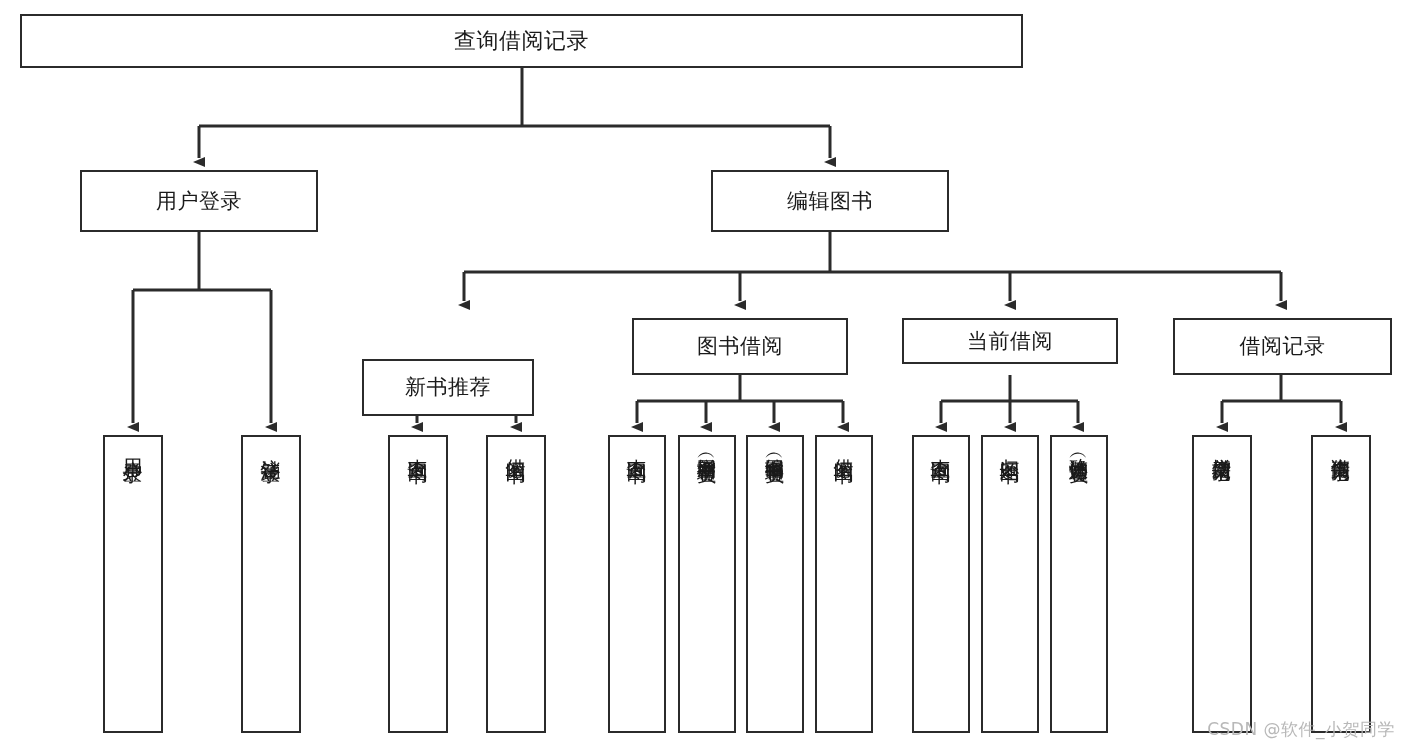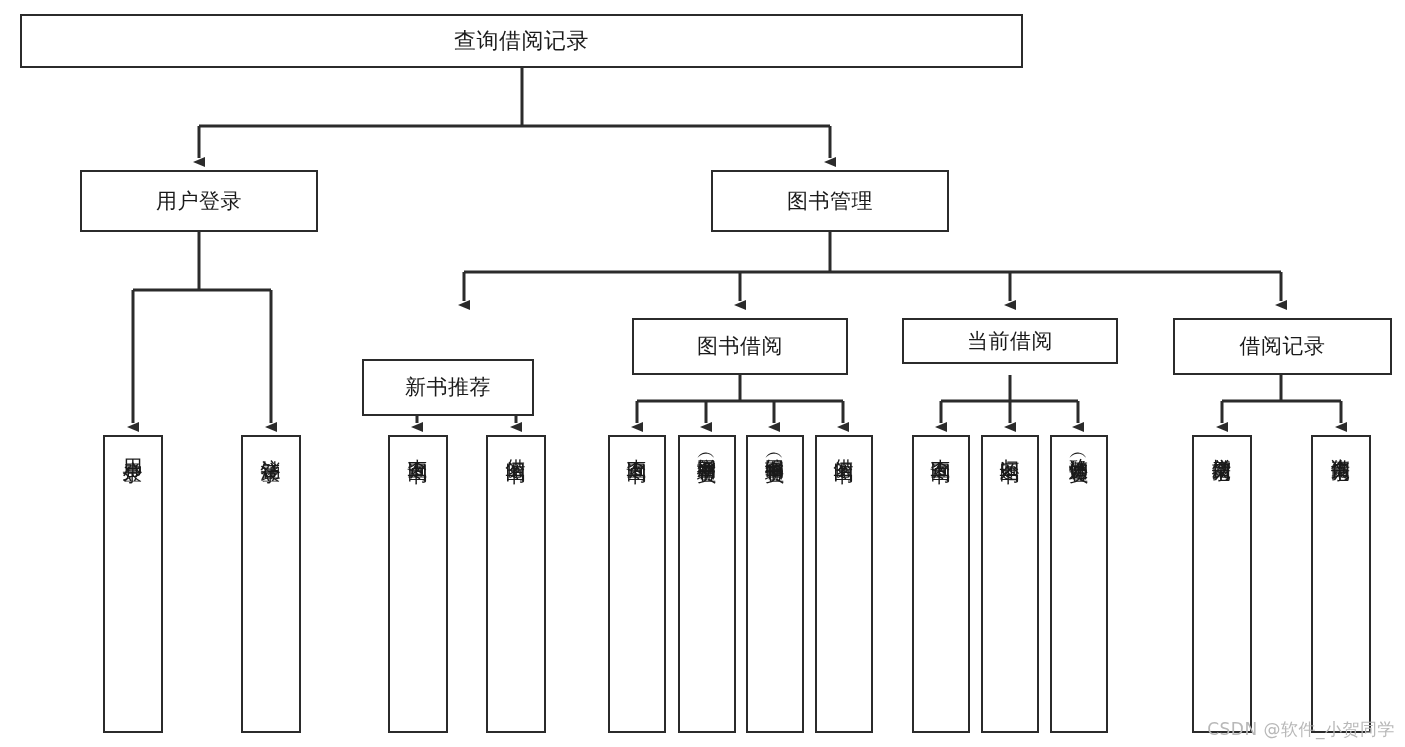--- a/index.html
+++ b/index.html
@@ -130,21 +130,21 @@
   </svg>
 
   <div class="node h root" style="left:20px; top:14px; width:1003px; height:54px;">
     <span class="lbl">查询借阅记录</span>
   </div>
 
   <div class="node h" style="left:80px; top:170px; width:238px; height:62px;">
     <span class="lbl">用户登录</span>
   </div>
   <div class="node h" style="left:711px; top:170px; width:238px; height:62px;">
-    <span class="lbl">图书管理</span>
+    <span class="lbl">编辑图书</span>
   </div>
 
   <div class="node h" style="left:362px; top:318px; width:172px; height:57px;margin-top:41px;">
     <span class="lbl">新书推荐</span>
   </div>
   <div class="node h" style="left:632px; top:318px; width:216px; height:57px;">
     <span class="lbl">图书借阅</span>
   </div>
   <div class="node h" style="left:902px; top:318px; width:216px; height:46px;">
     <span class="lbl">当前借阅</span>

